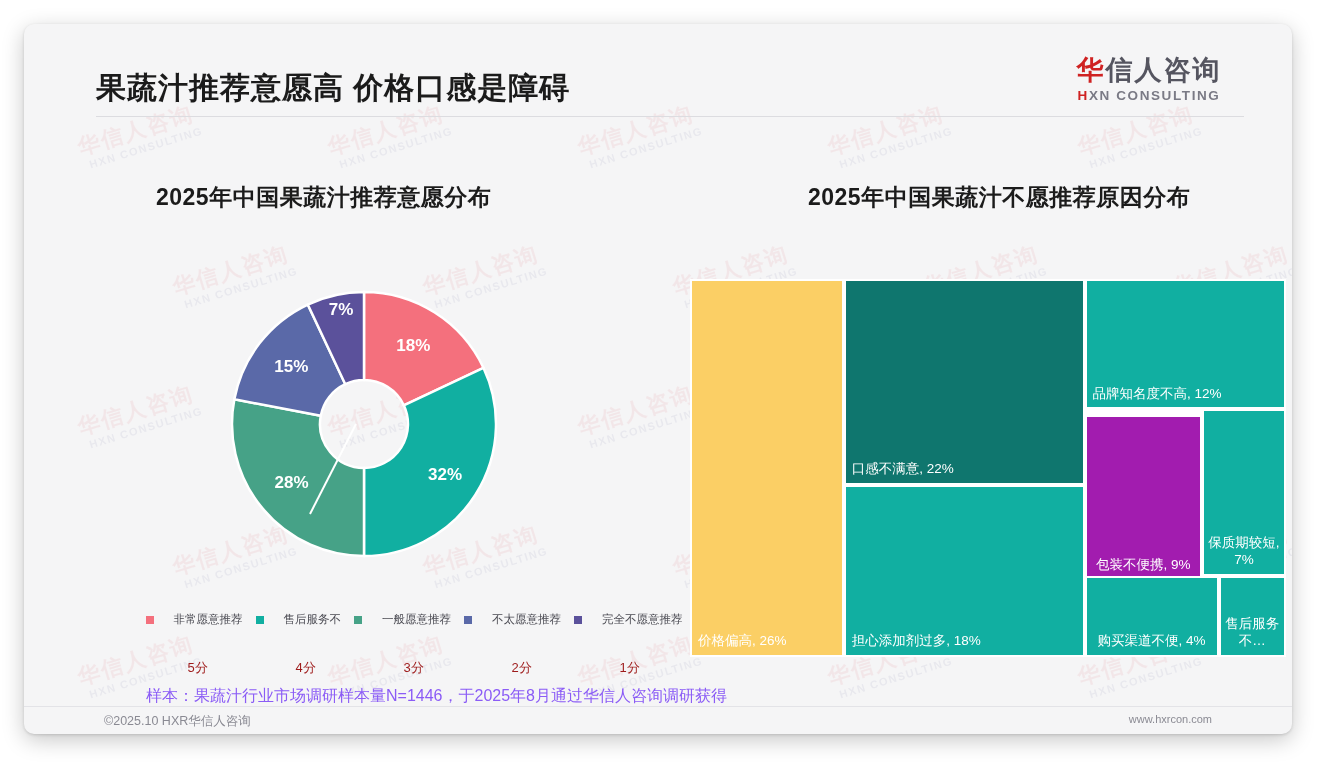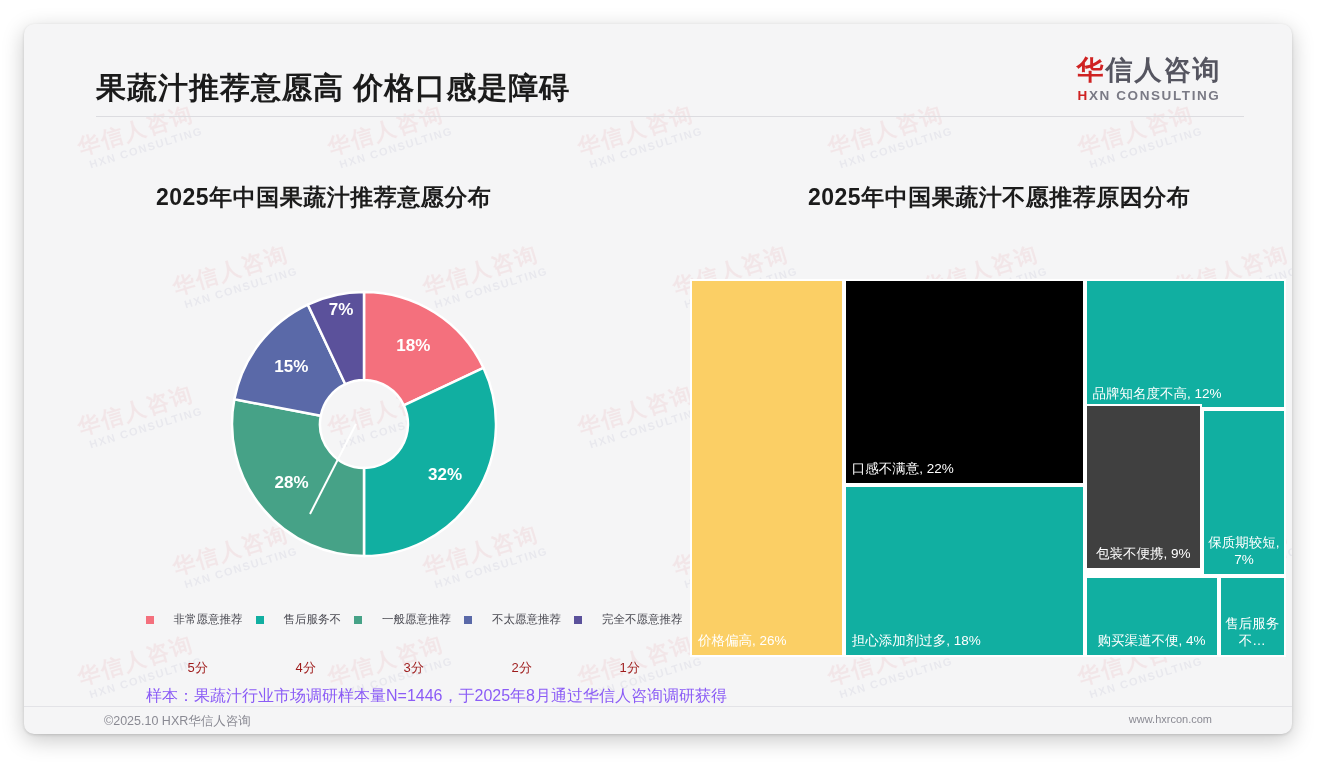--- a/index.html
+++ b/index.html
@@ -438,30 +438,30 @@
         <div class="score-label">4分</div>
         <div class="score-label">3分</div>
         <div class="score-label">2分</div>
         <div class="score-label">1分</div>
       </div>
 
     <div id="treemap">
         <div class="tm-cell" style="left: 0px; top: 0px; width: 153.768px; height: 378px; background: rgb(251, 207, 101);">
           <div class="tm-label">价格偏高, 26%</div>
         </div>
-        <div class="tm-cell" style="left: 153.768px; top: 0px; width: 240.784px; height: 206.01px; background: #000000;">
+        <div class="tm-cell" style="left: 153.768px; top: 0px; width: 240.784px; height: 206.01px; background: #0f766e;">
           <div class="tm-label">口感不满意, 22%</div>
         </div>
         <div class="tm-cell" style="left: 153.768px; top: 206.01px; width: 240.784px; height: 171.99px; background: rgb(17, 175, 161);">
           <div class="tm-label">担心添加剂过多, 18%</div>
         </div>
         <div class="tm-cell" style="left: 394.552px; top: 0px; width: 201.448px; height: 130.41px; background: rgb(17, 175, 161);">
           <div class="tm-label">品牌知名度不高, 12%</div>
         </div>
-        <div class="tm-cell" style="left: 394.552px; top: 125px; width: 117.412px; height: 166.32px; background: #404040;">
+        <div class="tm-cell" style="left: 394.552px; top: 136px; width: 117.412px; height: 166.32px; background: #a21caf;">
           <div class="tm-label centered">包装不便携, 9%</div>
         </div>
         <div class="tm-cell" style="left: 511.964px; top: 130.41px; width: 84.036px; height: 166.32px; background: rgb(17, 175, 161);">
           <div class="tm-label centered">保质期较短, 7%</div>
         </div>
         <div class="tm-cell" style="left: 394.552px; top: 296.73px; width: 134.1px; height: 81.27px; background: rgb(17, 175, 161);">
           <div class="tm-label centered">购买渠道不便, 4%</div>
         </div>
         <div class="tm-cell" style="left: 528.652px; top: 296.73px; width: 67.348px; height: 81.27px; background: rgb(17, 175, 161);">
           <div class="tm-label centered">售后服务不…</div>

